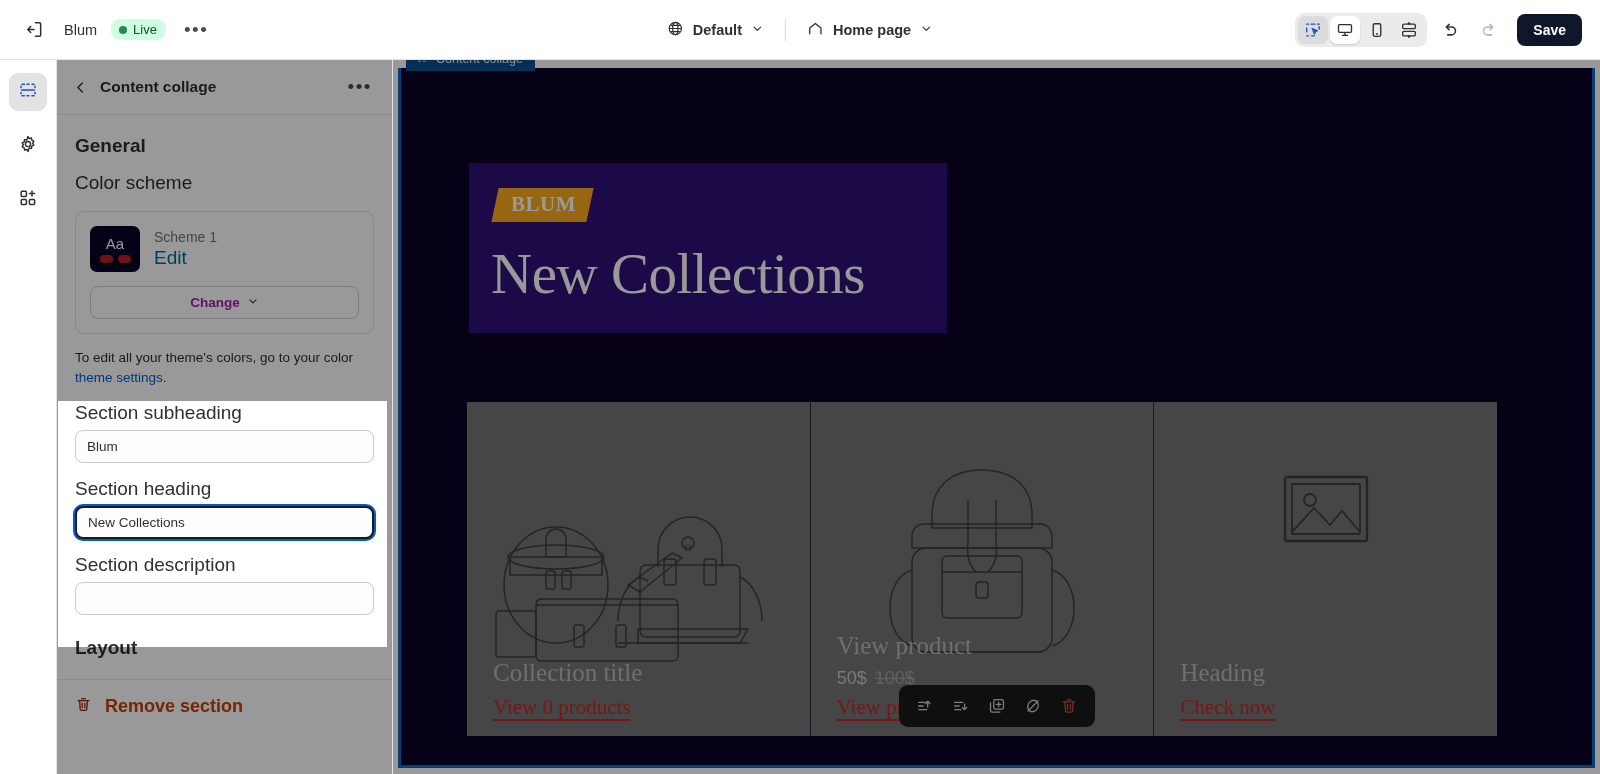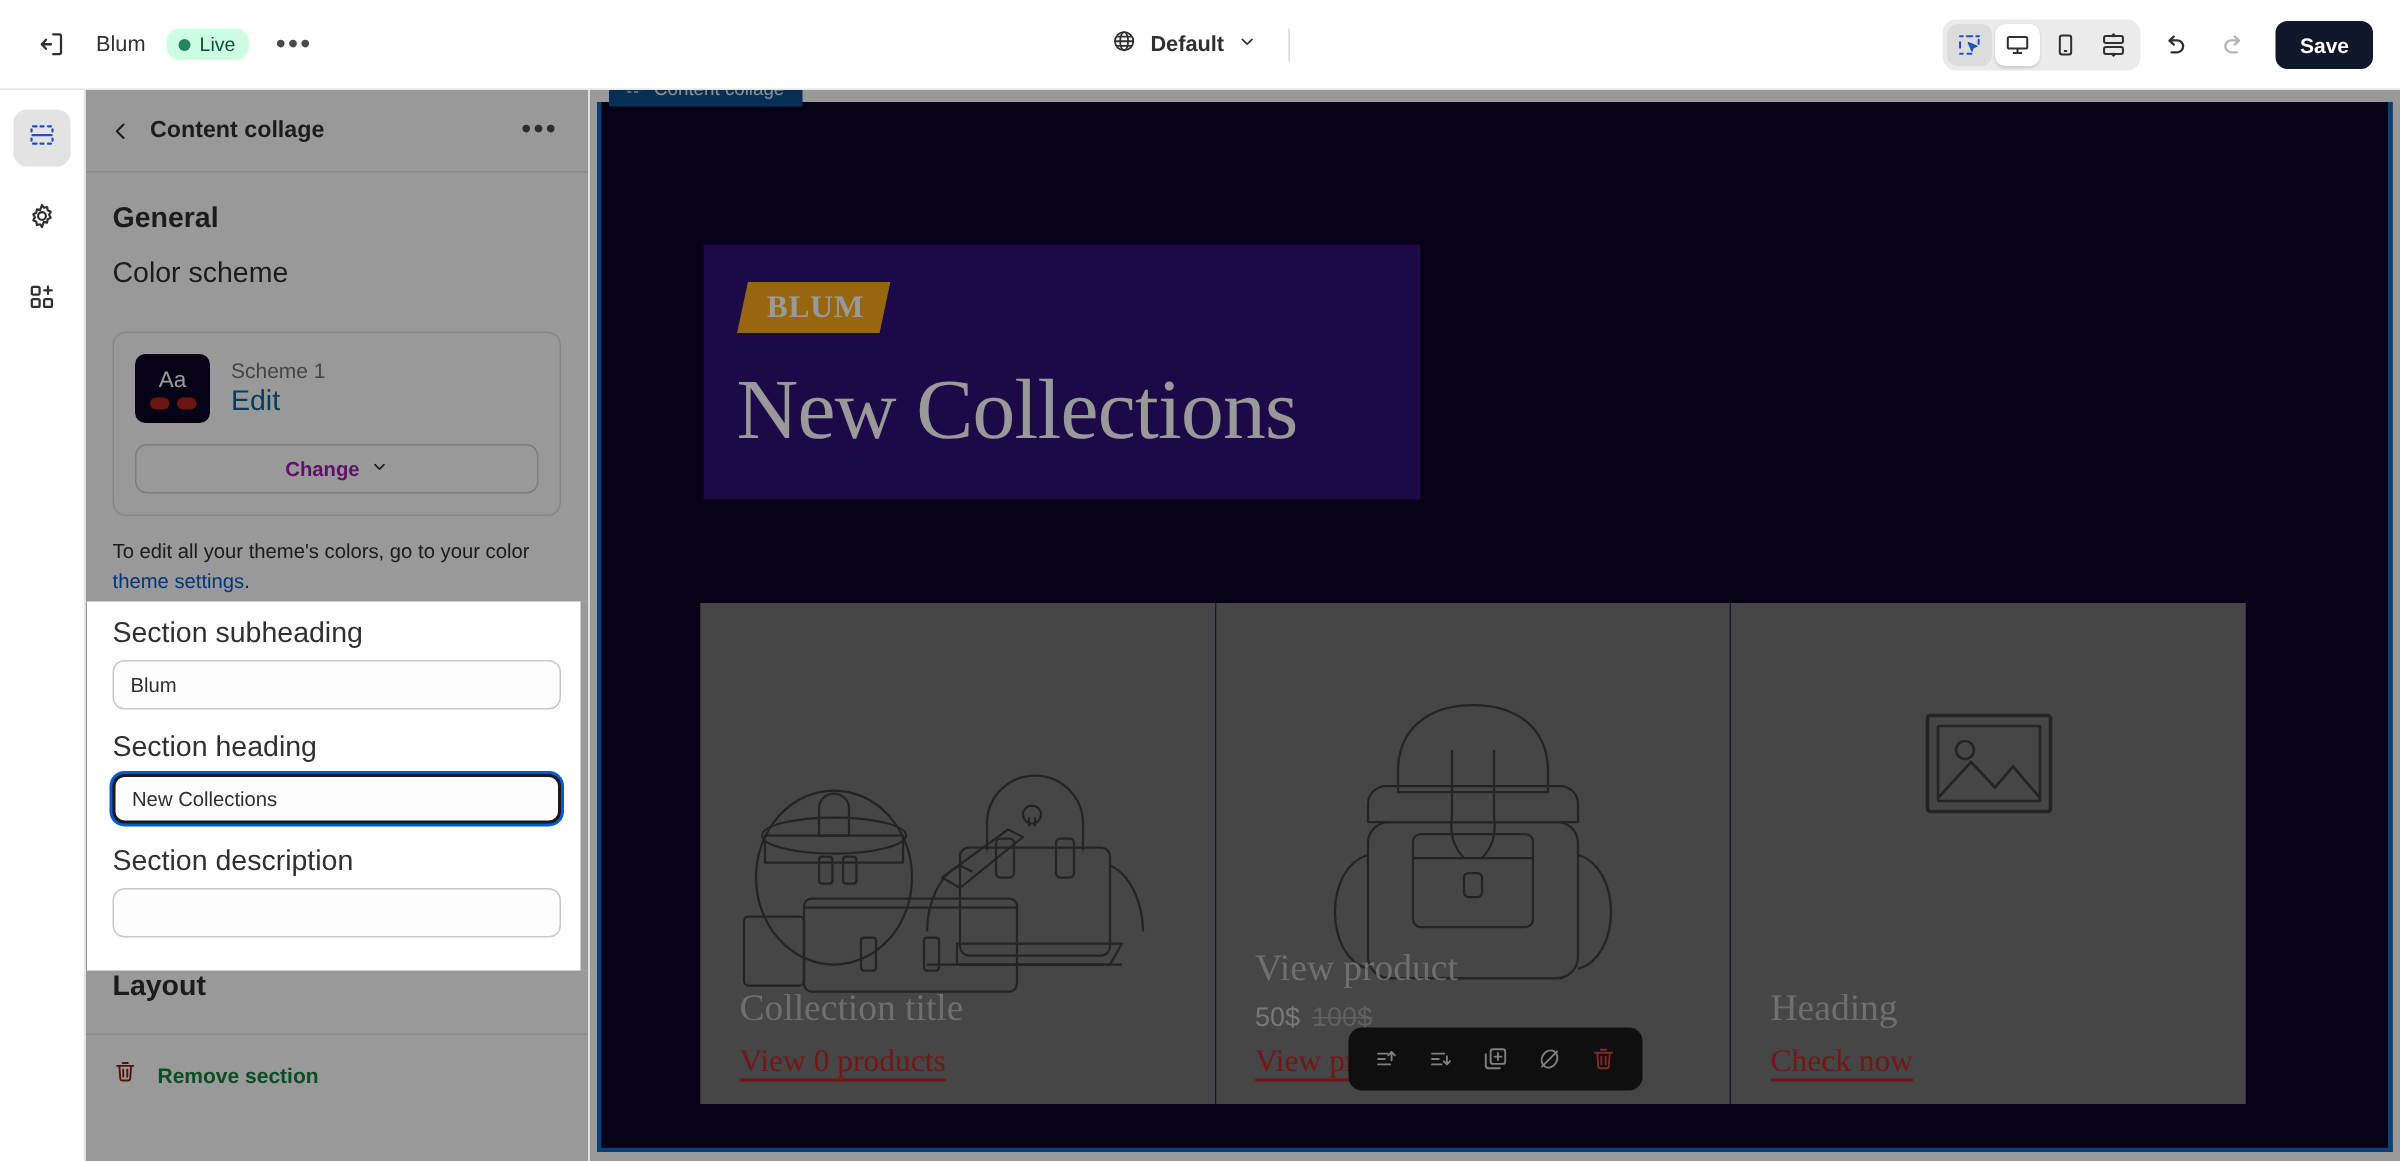--- a/index.html
+++ b/index.html
@@ -78,21 +78,21 @@
     height:55px; display:flex; align-items:center; gap:12px;
     padding:0 16px 0 16px; border-bottom:1px solid #e8e8e8;
   }
   .sb-back { cursor:pointer; display:flex; align-items:center; }
   .sb-title { font-size:15.5px; font-weight:650; color:#303030; flex:1; }
   .sb-body { padding:0; }
   .sb-section-title { font-size:19px; font-weight:700; color:#303030;
                       padding:20px 18px 0 18px; }
   .field-label { font-size:19px; color:#303030; padding:15px 18px 6px 18px; }
   .scheme-card {
-    margin:21px 18px 0 18px; border:1px solid #e1e1e1; border-radius:9px;
+    margin:11px 18px 0 18px; border:1px solid #e1e1e1; border-radius:9px;
     padding:14px 14px 14px 14px;
   }
   .scheme-row { display:flex; align-items:center; gap:14px; }
   .scheme-swatch {
     width:50px; height:46px; border-radius:7px; background:#0a0226;
     display:flex; flex-direction:column; align-items:center;
     justify-content:center; gap:4px;
   }
   .scheme-swatch .aa { color:#fff; font-size:15px; line-height:1; }
   .scheme-dots { display:flex; gap:5px; }
@@ -118,21 +118,21 @@
   }
   .text-input.focused {
     border:2px solid #1a1a1a;
     box-shadow:0 0 0 2px #005bd3;
   }
   .sb-divider { height:1px; background:#e8e8e8; margin:20px 0 0 0; }
   .remove-row {
     display:flex; align-items:center; gap:13px; padding:16px 18px;
     cursor:pointer;
   }
-  .remove-text { font-size:14px; font-weight:650; color:#15803d; }
+  .remove-text { font-size:18px; font-weight:650; color:#c2410c; }
 
   
   .dim { position:absolute; background:rgba(0,0,0,.40); z-index:40; pointer-events:none; }
 
   
   .preview {
     position:absolute; left:393px; top:60px; width:1207px; height:714px;
     background:#fff; overflow:hidden;
   }
   .pv-frame {
@@ -230,20 +230,33 @@
           </svg>
         </span>
         <span class="selector-label">Default</span>
         <span>
           <svg width="13" height="13" viewBox="0 0 20 20" fill="none" stroke="#303030" stroke-width="1.7" stroke-linecap="round" stroke-linejoin="round">
               <path d="M5 8l5 5 5-5"></path>
             </svg>
         </span>
       </div>
       <div class="vdiv"></div>
+      <div class="selector">
+        <span>
+          <svg width="17" height="17" viewBox="0 0 20 20" fill="none" stroke="#303030" stroke-width="1.5" stroke-linecap="round" stroke-linejoin="round">
+            <path d="M3.4 16.2V9.5L10 4.2l6.6 5.3v6.7"></path>
+          </svg>
+        </span>
+        <span class="selector-label">Home page</span>
+        <span>
+          <svg width="13" height="13" viewBox="0 0 20 20" fill="none" stroke="#303030" stroke-width="1.7" stroke-linecap="round" stroke-linejoin="round">
+              <path d="M5 8l5 5 5-5"></path>
+            </svg>
+        </span>
+      </div>
     </div>
 
     <div class="tb-right">
       <div class="device-group">
         <div class="device-btn sel-tool">
           <svg width="18" height="18" viewBox="0 0 20 20" fill="none" stroke="#1e51c4" stroke-width="1.5" stroke-linecap="round">
             <path d="M3 3.5h2M8 3.5h4M15 3.5h2M3 16.5h2M3 8v4" stroke-dasharray="0"></path>
             <path d="M16.8 6.2v3M8.5 16.5h3"></path>
             <path d="M9.2 8.3l6.2 2.6-2.6 1-1 2.6z" fill="#1e51c4" stroke="#1e51c4" stroke-width="1.1" stroke-linejoin="round"></path>
           </svg>

